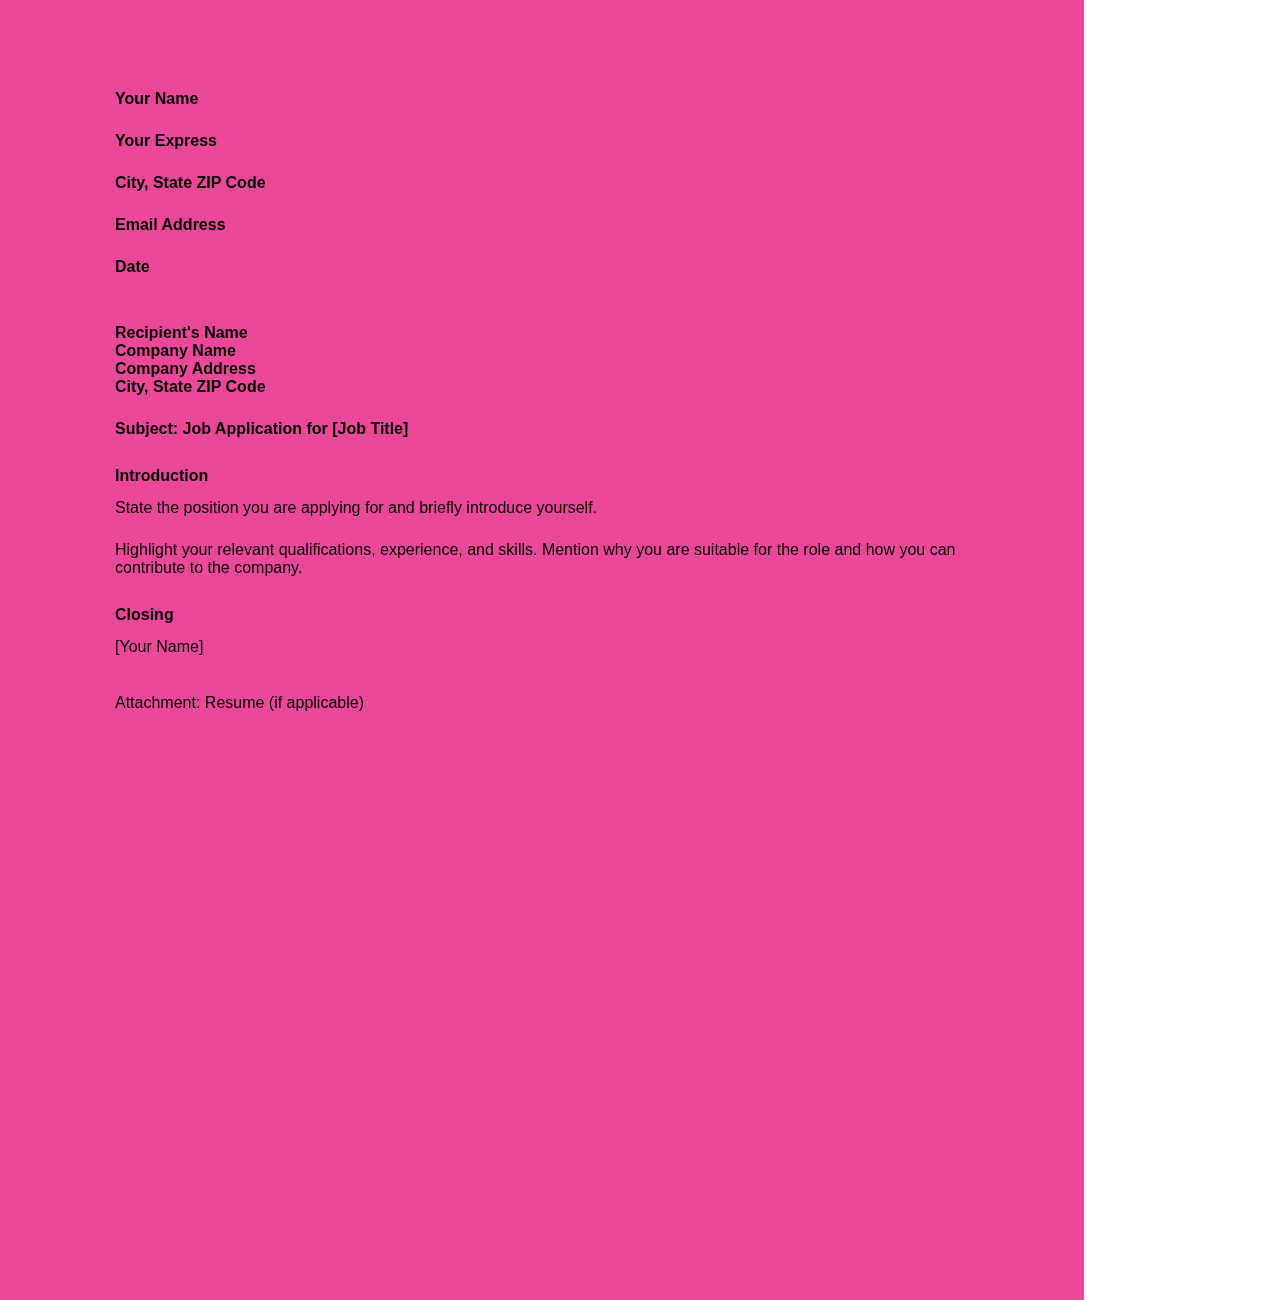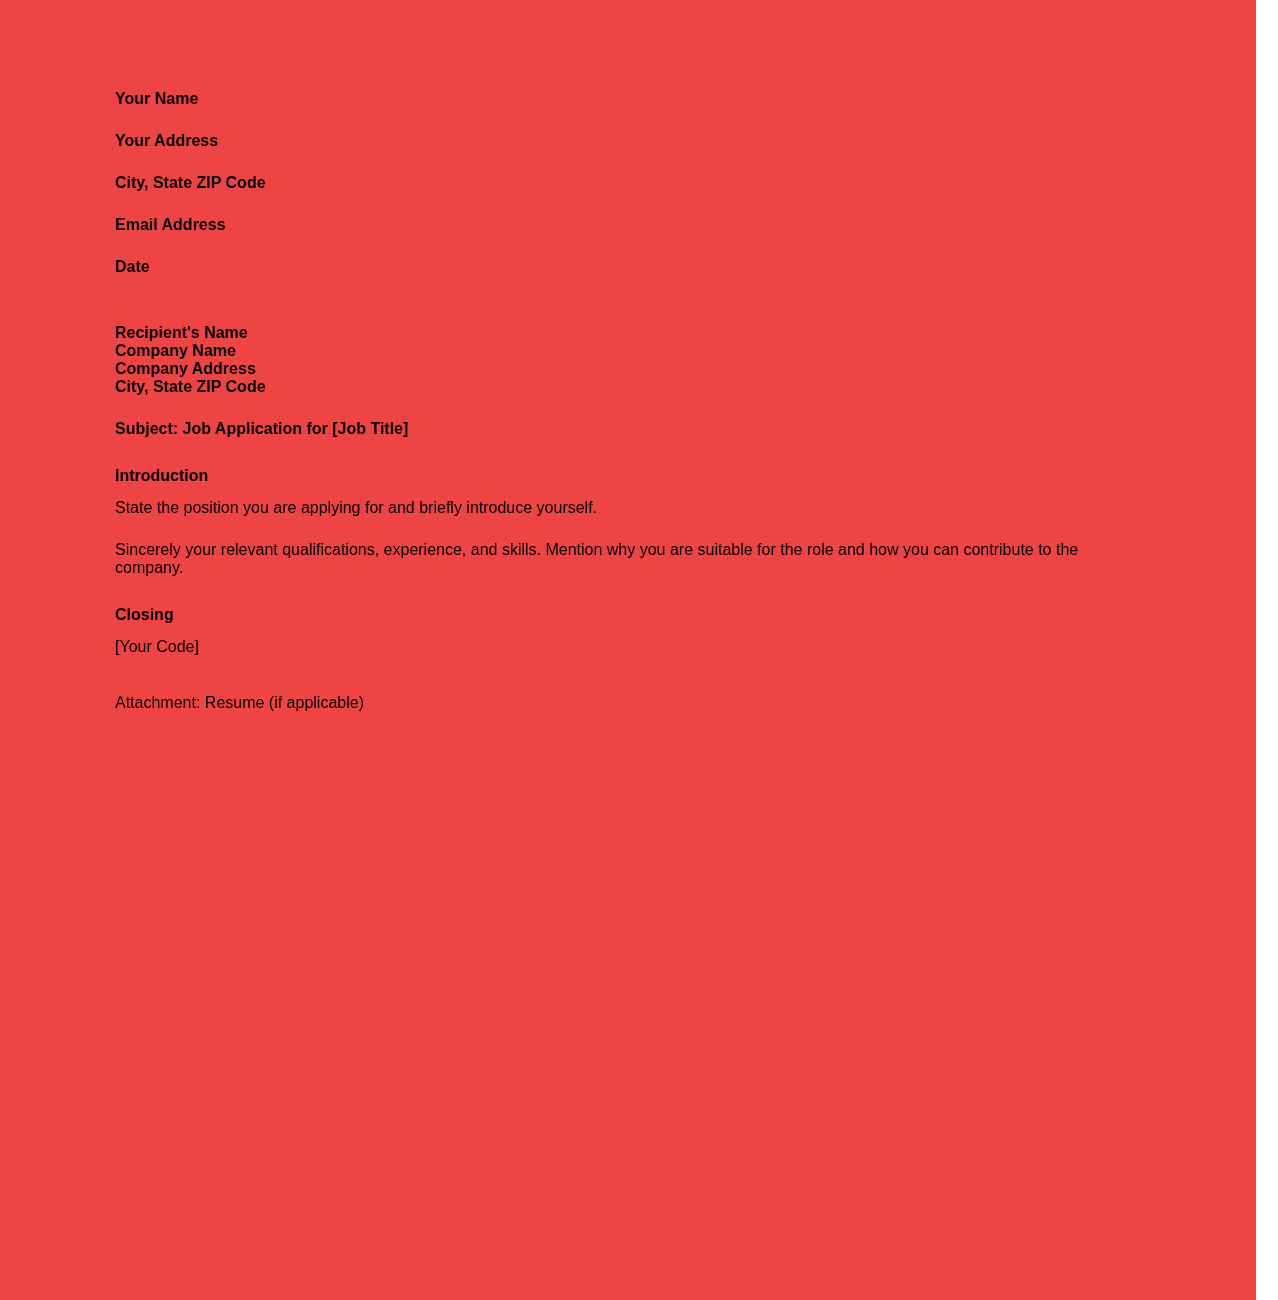--- a/index.html
+++ b/index.html
@@ -5,64 +5,64 @@
   html, body {
     margin: 0;
     padding: 0;
     background: #ffffff;
     color: #000000;
     font-family: "Liberation Sans", "DejaVu Sans", sans-serif;
     font-size: 16px;
     line-height: 18px;
   }
   .page {
-    width: 1256px;
+    width: 1084px;
     min-height: 1300px;
     box-sizing: border-box;
     padding: 90px 115px 60px 115px;
-    background: #ef4444;
+    background: #ec4899;
   }
   p { margin: 0 0 24px 0; }
   .bold { font-weight: 700; }
   h2 {
     font-size: 16px;
     line-height: 28px;
     font-weight: 700;
     margin: 24px 0 9px 0;
   }
   .recipient-block { padding-top: 24px; }
   .attachment-line { padding-top: 14px; }
 </style>
 </head>
 <body>
 
 <div class="page">
 
   <div>
     <p class="bold">Your Name</p>
-    <p class="bold">Your Address</p>
+    <p class="bold">Your Express</p>
     <p class="bold">City, State ZIP Code</p>
     <p class="bold">Email Address</p>
     <p class="bold">Date</p>
   </div>
 
   <p class="bold recipient-block">
     <span>Recipient's Name</span><br>
     <span>Company Name</span><br>
     <span>Company Address</span><br>
     <span>City, State ZIP Code</span>
   </p>
 
   <p class="bold">Subject: Job Application for [Job Title]</p>
 
 
   <h2>Introduction</h2>
   <p>State the position you are applying for and briefly introduce yourself.</p>
 
-  <p>Sincerely your relevant qualifications, experience, and skills. Mention why you are suitable for the role and how you can contribute to the company.</p>
+  <p>Highlight your relevant qualifications, experience, and skills. Mention why you are suitable for the role and how you can contribute to the company.</p>
 
   <h2>Closing</h2>
 
-  <p>[Your Code]</p>
+  <p>[Your Name]</p>
 
   <p class="attachment-line">Attachment: Resume (if applicable)</p>
 
 </div>
 
 </body></html>

